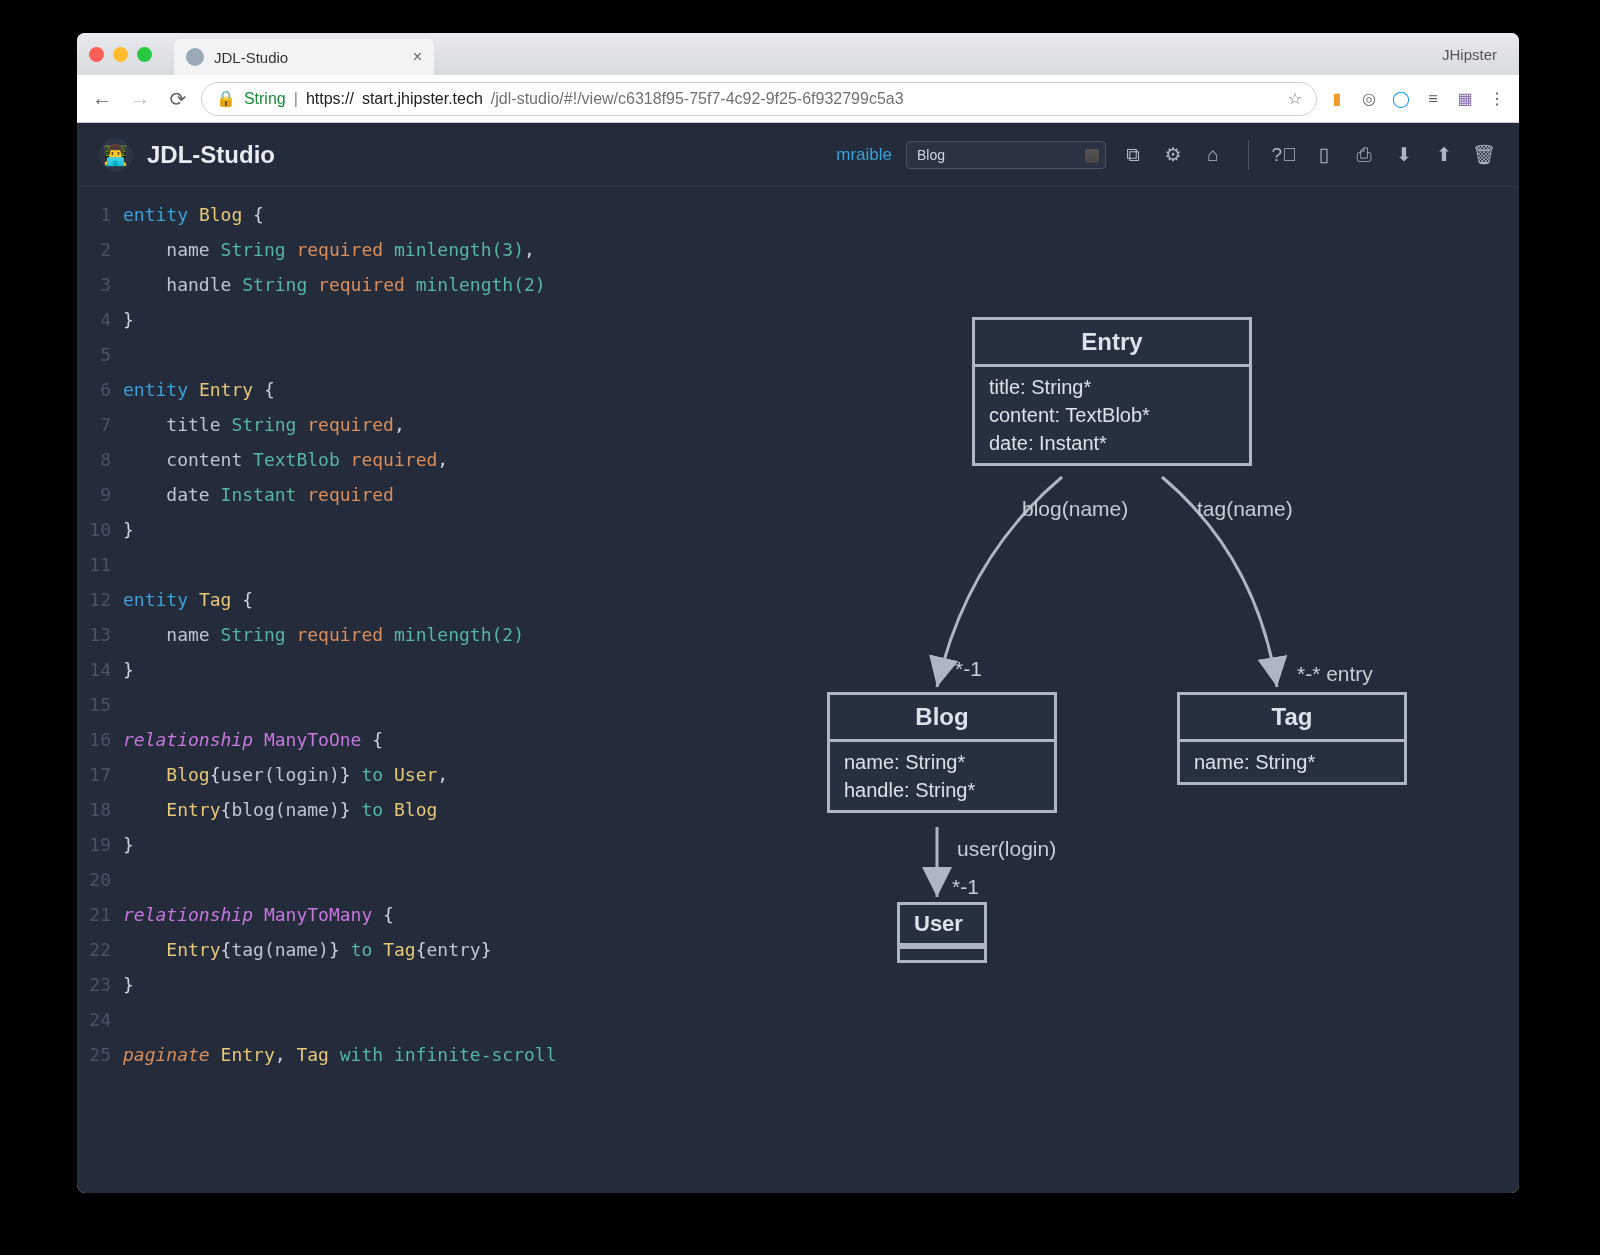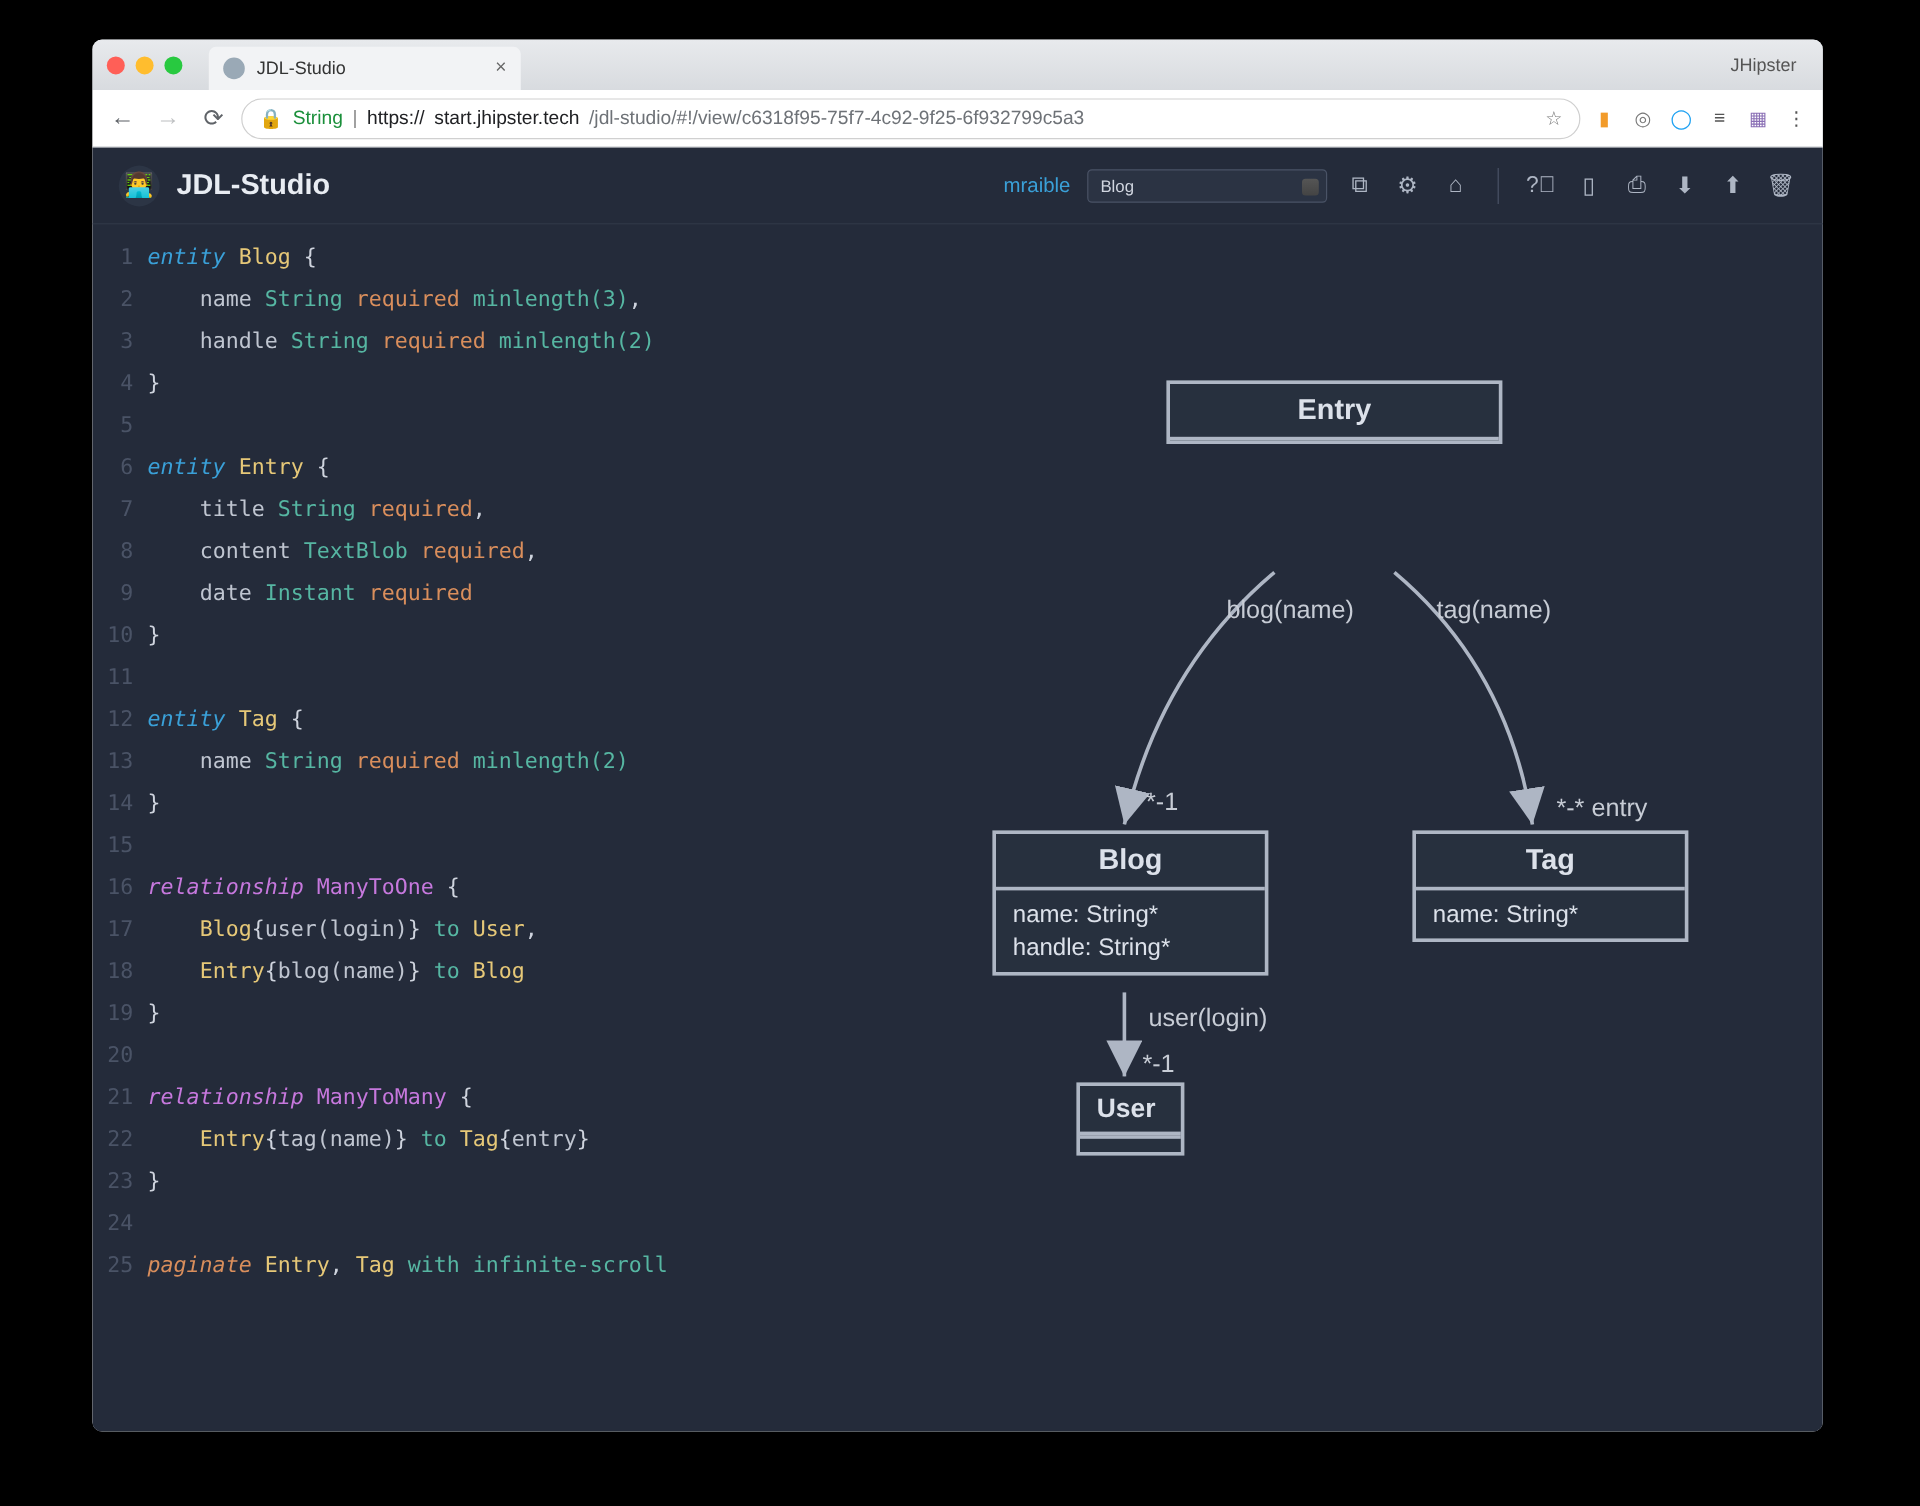--- a/index.html
+++ b/index.html
@@ -101,21 +101,21 @@
   .editor{
     width:720px;
     font-family:"SF Mono",Menlo,Consolas,monospace;
     font-size:18px;
     line-height:35px;
     padding-top:10px;
     display:flex;
   }
   .gutter{width:46px;text-align:right;color:#4a5366;padding-right:12px;user-select:none;}
   .code{flex:1;color:#cfd4de;white-space:pre;}
-  .kw-ent{color:#3aa0d8;font-style:italic;}
+  .kw-ent{color:#3aa0d8;}
   .name{color:#e6c878;}
   .type{color:#56b6a2;}
   .req{color:#d98e5c;}
   .fn{color:#56b6a2;margin-top:22px;}
   .kw-rel{color:#c678dd;font-style:italic;}
   .relt{color:#c678dd;}
   .to{color:#56b6a2;}
   .kw-pag{color:#d98e5c;font-style:italic;}
   .c-plain{color:#bfc5d0;}
   
@@ -233,20 +233,23 @@
               <path d="M0,0 L10,5 L0,10 Z" fill="#aeb6c4"></path>
             </marker>
           </defs>
           <path d="M 265 290 Q 170 370 140 500" stroke="#aeb6c4" stroke-width="3" fill="none" marker-end="url(#ah)"></path>
           <path d="M 365 290 Q 460 370 480 500" stroke="#aeb6c4" stroke-width="3" fill="none" marker-end="url(#ah)"></path>
           <path d="M 140 640 L 140 710" stroke="#aeb6c4" stroke-width="3" fill="none" marker-end="url(#ah)"></path>
         </svg>
 
         <div class="entity" style="left:175px;top:130px;width:280px">
           <div class="hd">Entry</div>
+          <div class="bd" id="entry-body" style="white-space: pre;">title: String*
+content: TextBlob*
+date: Instant*</div>
         </div>
 
         <div class="entity" style="left:30px;top:505px;width:230px">
           <div class="hd">Blog</div>
           <div class="bd" id="blog-body" style="white-space: pre;">name: String*
 handle: String*</div>
         </div>
 
         <div class="entity" style="left:380px;top:505px;width:230px">
           <div class="hd">Tag</div>

